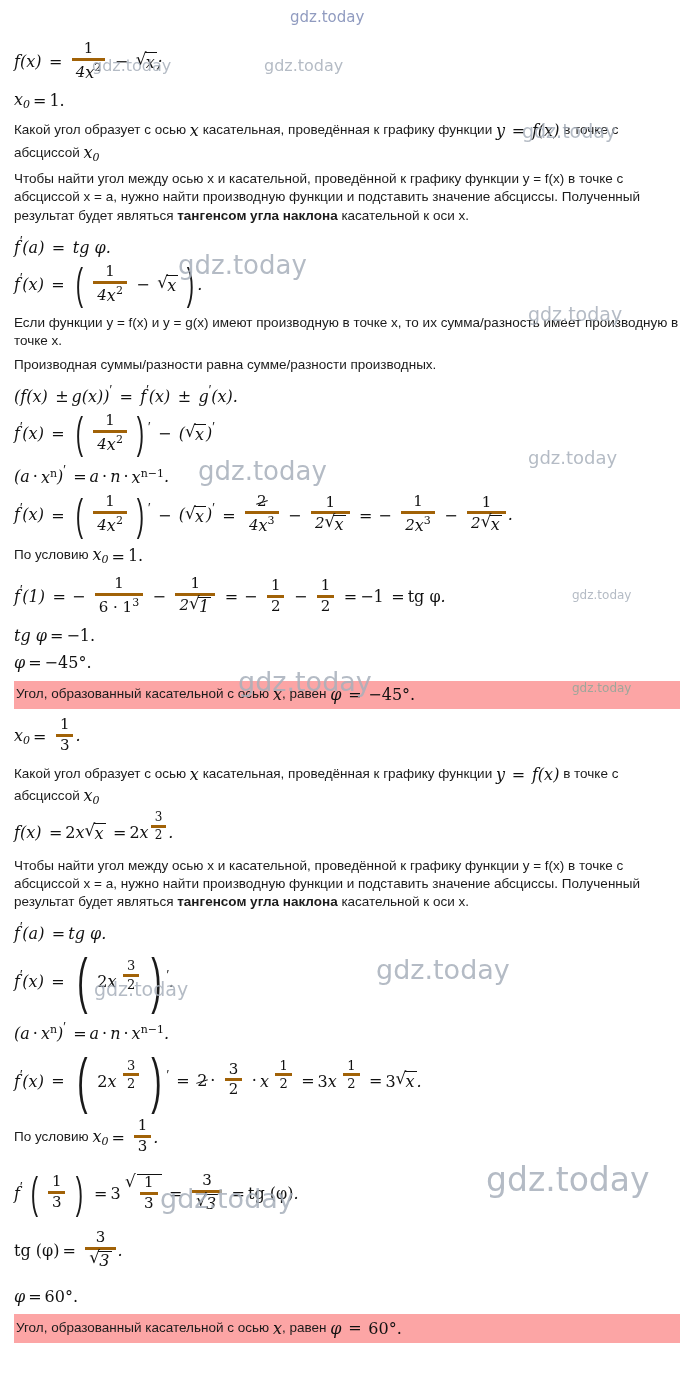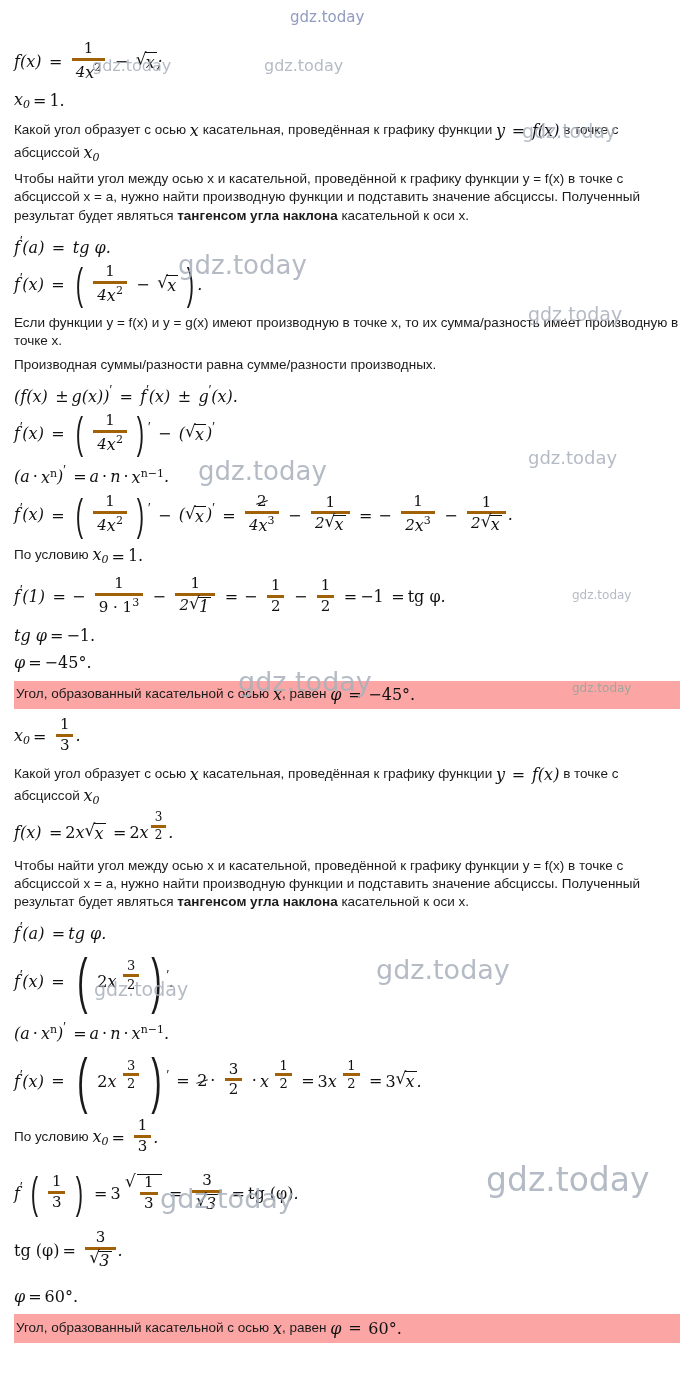--- a/index.html
+++ b/index.html
@@ -229,21 +229,21 @@
         <span class="frac m"><span class="n num">1</span><span class="d">2<span class="m sq"><span>x</span></span></span></span><span class="m">.</span>
       </div>
 
       <div class="para">
         По условию <span class="m">x<span class="sub">0</span></span><span class="m op">=</span><span class="m num">1.</span>
       </div>
 
       <div class="mathline">
         <span class="m">f</span><span class="prime">′</span><span class="m">(1)</span>
         <span class="m op">=</span><span class="m op">−</span>
-        <span class="frac m"><span class="n num">1</span><span class="d"><span class="num">9 · 1</span><span class="supn">3</span></span></span>
+        <span class="frac m"><span class="n num">1</span><span class="d"><span class="num">6 · 1</span><span class="supn">3</span></span></span>
         <span class="m op">−</span>
         <span class="frac m"><span class="n num">1</span><span class="d">2<span class="m sq"><span>1</span></span></span></span>
         <span class="m op">=</span><span class="m op">−</span>
         <span class="frac m"><span class="n num">1</span><span class="d num">2</span></span>
         <span class="m op">−</span>
         <span class="frac m"><span class="n num">1</span><span class="d num">2</span></span>
         <span class="m op">=</span><span class="m num">−1</span>
         <span class="m op">=</span><span class="mr m">tg&nbsp;φ</span><span class="m">.</span>
       </div>
 

